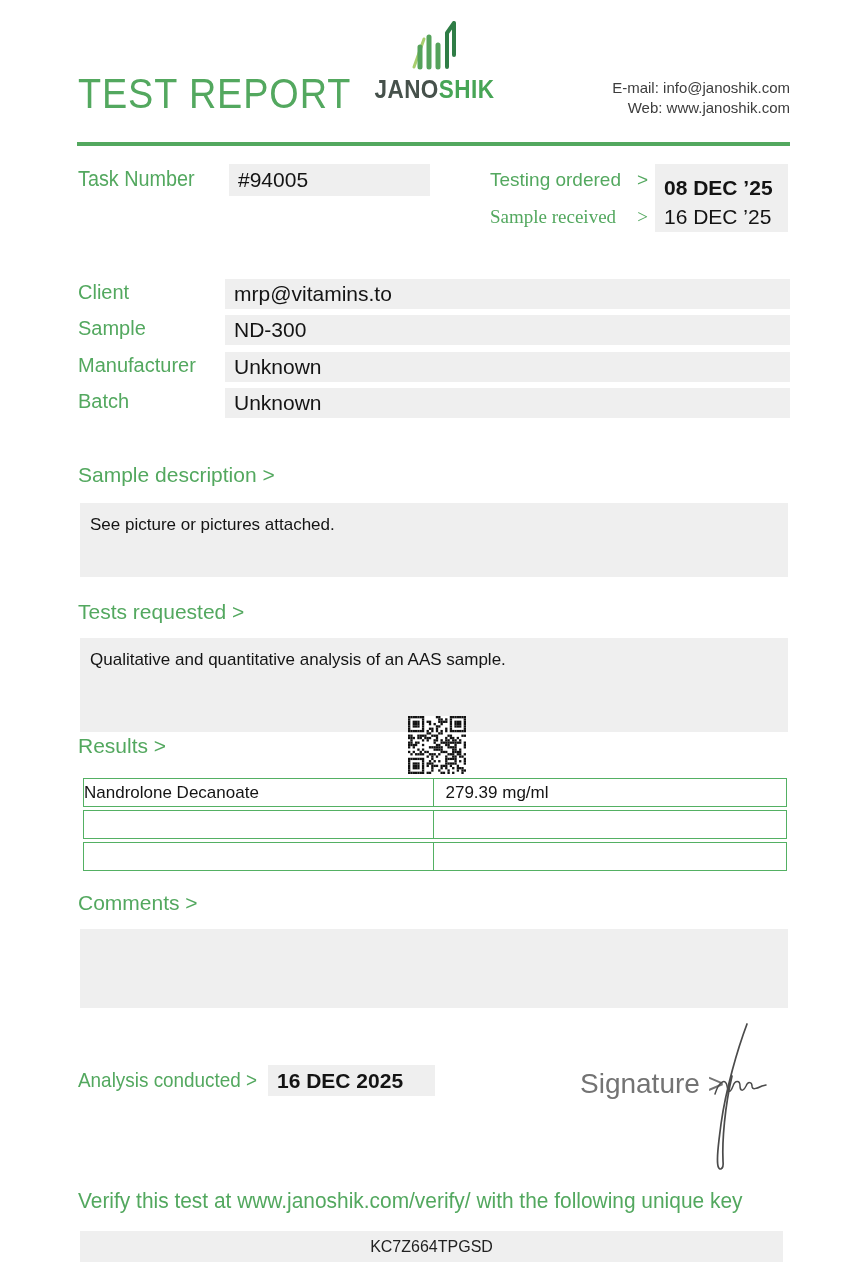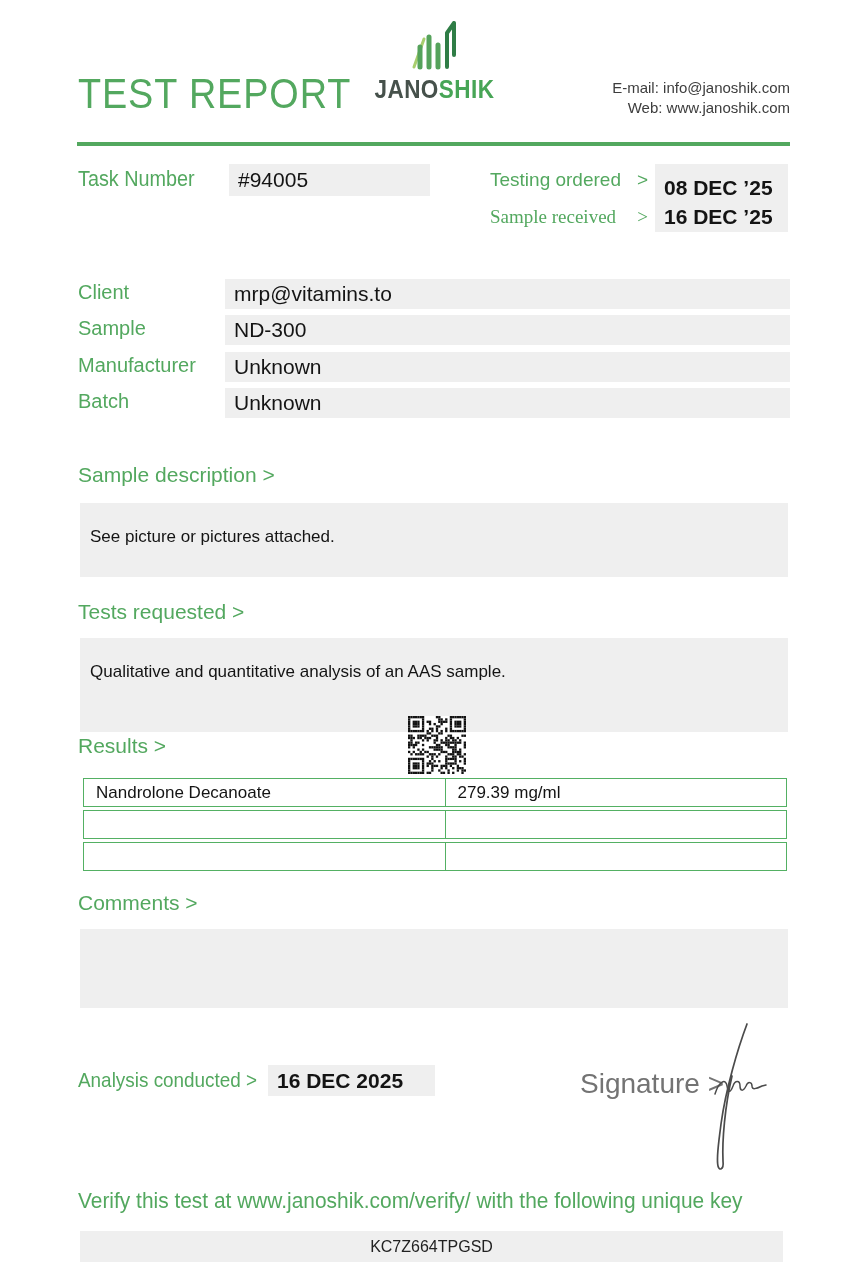--- a/index.html
+++ b/index.html
@@ -23,34 +23,34 @@
   .gbox{background:#efefef;display:flex;align-items:center;font-size:21px;color:#141414;}
   .gbox .pad{padding-left:9px;}
 
   .task-label{left:78px;top:166px;font-size:22px;color:#53a85f;}
   .task-box{left:229px;top:164px;width:201px;height:32px;}
 
   .date-line{display:flex;justify-content:space-between;font-size:19px;color:#53a85f;width:158px;}
   .date-line1{left:490px;top:169px;}
   .date-line2{left:490px;top:206px;font-family:Liberation Serif, serif;}
   .date-box1{left:655px;top:164px;width:133px;height:47px;font-weight:700;}
-  .date-box2{left:655px;top:201px;width:133px;height:31px;font-weight:700;}
+  .date-box2{left:655px;top:201px;width:133px;height:31px;font-weight:400;}
 
   .info-label{left:78px;font-size:20px;color:#53a85f;}
   .info-box{left:225px;width:565px;height:30px;}
 
   .sec-h{left:78px;font-size:21px;color:#53a85f;}
   .text-box{left:80px;width:708px;background:#efefef;font-size:17px;color:#141414;}
-  .text-box .inner{padding:24px 10px;}
+  .text-box .inner{padding:12px 10px;}
 
   .qr{left:408px;top:716px;width:58px;height:58px;background:#fff;}
   .results-table{left:83px;top:778px;width:704px;display:flex;flex-direction:column;gap:3px;}
   .r-row{display:flex;gap:0;height:29px;}
   .r-cell{border:1.5px solid #53b063;display:flex;align-items:center;font-size:17px;color:#141414;background:#fff;}
-  .r-cell.c1{width:349px;padding-left:12px;}
+  .r-cell.c1{width:349px;}
   .r-cell.c2{flex:1;padding-left:12px;margin-left:-1.5px;}
 
   .analysis-label{left:78px;top:1068px;font-size:21px;color:#53a85f;}
   .analysis-box{left:268px;top:1065px;width:167px;height:31px;}
   .sig-label{left:580px;top:1068px;font-size:28px;color:#737373;}
   .sig-img{left:695px;top:1020px;width:76px;height:154px;}
 
   .verify-text{left:78px;top:1188px;font-size:22px;color:#53a85f;transform:scaleX(0.95);transform-origin:left top;white-space:nowrap;}
   .key-box{left:80px;top:1231px;width:703px;height:31px;justify-content:center;font-size:16px;color:#222;}
 </style>

